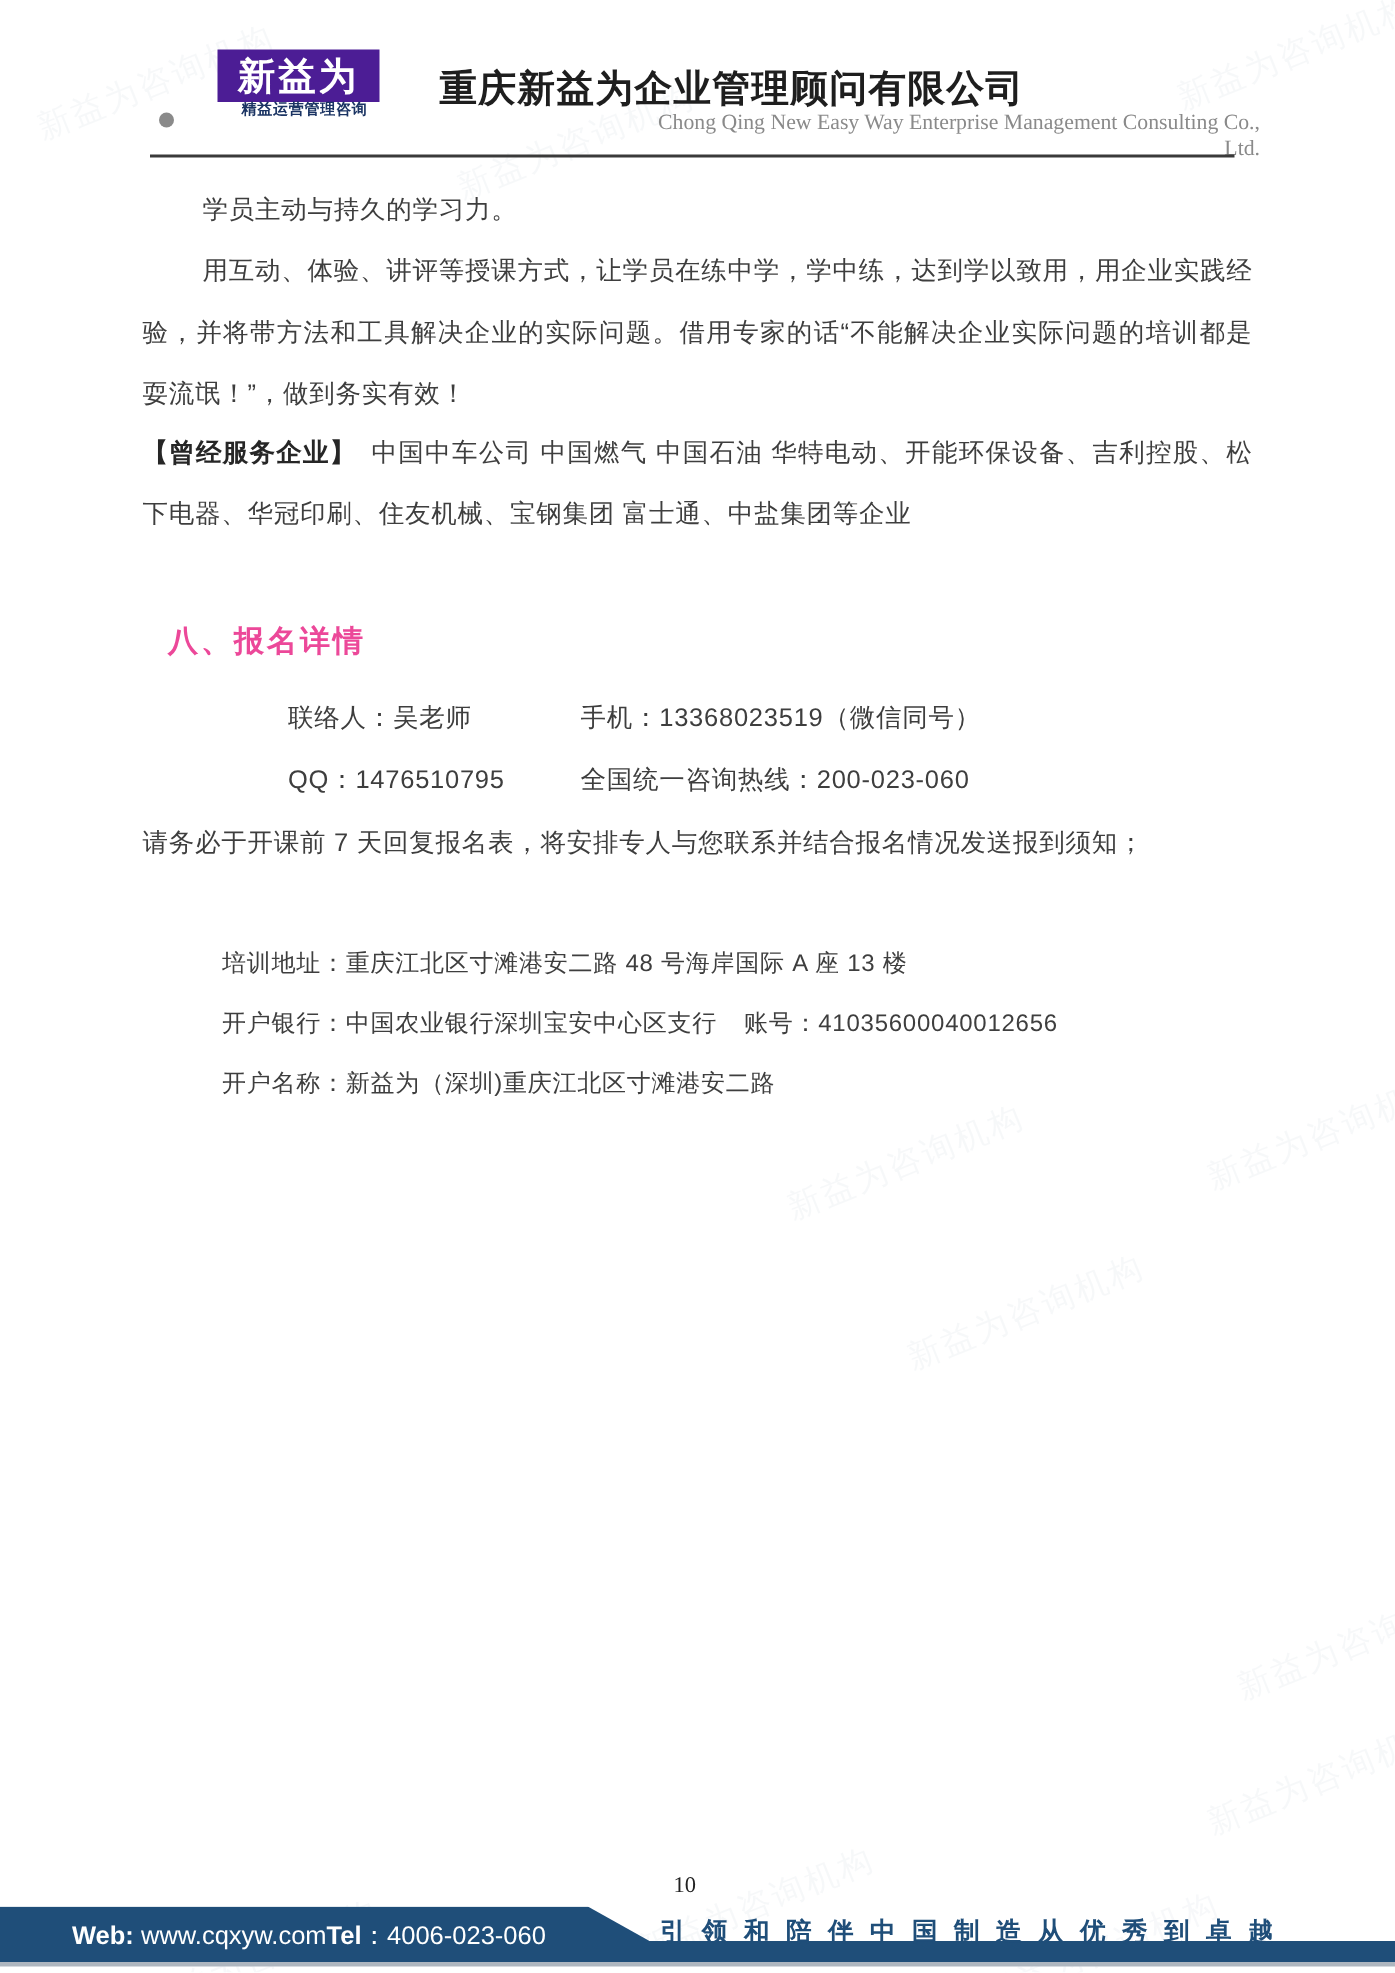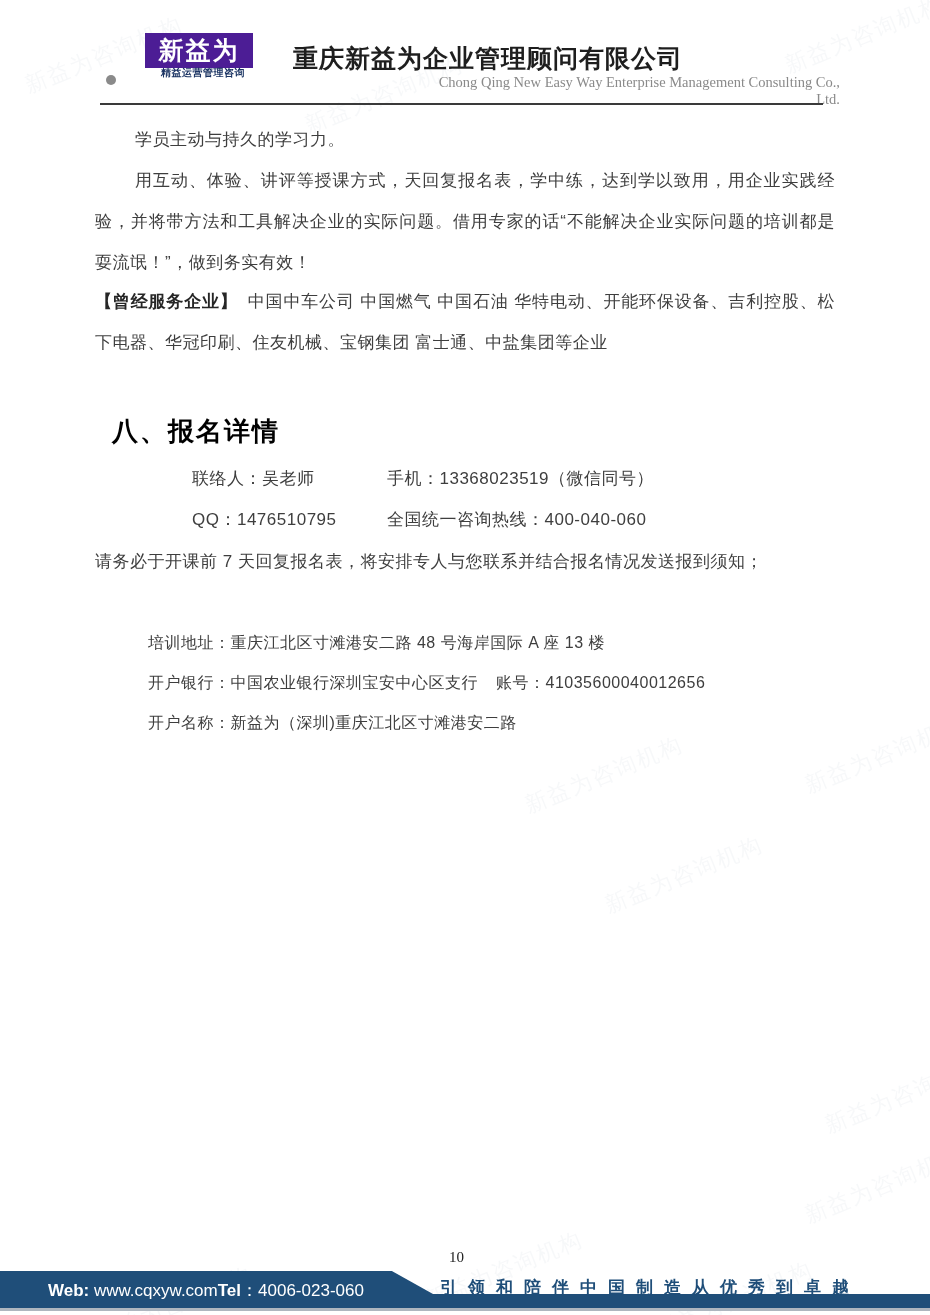--- a/index.html
+++ b/index.html
@@ -39,21 +39,21 @@
   }
   
   .bodyblock{left:95px;width:740px;font-size:17px;line-height:41px;
     text-align:justify;letter-spacing:.5px;}
   .p-tail{top:119px;margin-left:40px;}
   .p-teaching{top:160px;text-indent:40px;}
   .p-served{top:281px;}
   .served-label{font-weight:bold;color:#262626;}
   .served-list{margin-left:10px;}
   .section-heading{
-    left:112px;top:414px;font-size:26px;font-weight:bold;color:#000000;
+    left:112px;top:414px;font-size:20px;font-weight:bold;color:#ec4899;
     letter-spacing:2px;
     text-align:right;
   }
   .contact-grid{
     left:148px;top:458px;width:690px;display:grid;
     grid-template-columns:195px auto;grid-auto-rows:41px;
     font-size:17px;line-height:41px;letter-spacing:.5px;margin-left:44px;
   }
   .p-notice{top:541px;}
   .p-notice .first{text-indent:53px;}
@@ -116,33 +116,33 @@
 
   <div class="abs company-en">
     <div class="en1">Chong Qing New Easy Way Enterprise Management Consulting Co.,</div>
     <div class="en2">Ltd.</div>
   </div>
 
   <div class="abs header-rule"></div>
 
   <div class="abs bodyblock p-tail">学员主动与持久的学习力。</div>
 
-  <div class="abs bodyblock p-teaching">用互动、体验、讲评等授课方式，天回复报名表，学中练，达到学以致用，用企业实践经验，并将带方法和工具解决企业的实际问题。借用专家的话“不能解决企业实际问题的培训都是耍流氓！”，做到务实有效！</div>
+  <div class="abs bodyblock p-teaching">用互动、体验、讲评等授课方式，让学员在练中学，学中练，达到学以致用，用企业实践经验，并将带方法和工具解决企业的实际问题。借用专家的话“不能解决企业实际问题的培训都是耍流氓！”，做到务实有效！</div>
 
   <div class="abs bodyblock p-served">
     <span class="served-label">【曾经服务企业】</span><span class="served-list">中国中车公司 中国燃气 中国石油 华特电动、开能环保设备、吉利控股、松下电器、华冠印刷、住友机械、宝钢集团 富士通、中盐集团等企业</span>
   </div>
 
   <div class="abs section-heading">八、报名详情</div>
 
   <div class="abs contact-grid">
     <div>联络人：吴老师</div>
     <div>手机：13368023519（微信同号）</div>
     <div>QQ：1476510795</div>
-    <div>全国统一咨询热线：400-040-060</div>
+    <div>全国统一咨询热线：200-023-060</div>
   </div>
 
   <div class="abs bodyblock p-notice">
     <span class="first">请务必于开课前 7 天回复报名表，将安排专人与您联系并结合报名情况发送报到须知；</span>
   </div>
 
   <div class="abs details">
     <div>培训地址：重庆江北区寸滩港安二路 48 号海岸国际 A 座 13 楼</div>
     <div>
       <span>开户银行：中国农业银行深圳宝安中心区支行</span><span class="acct">账号：41035600040012656</span>

